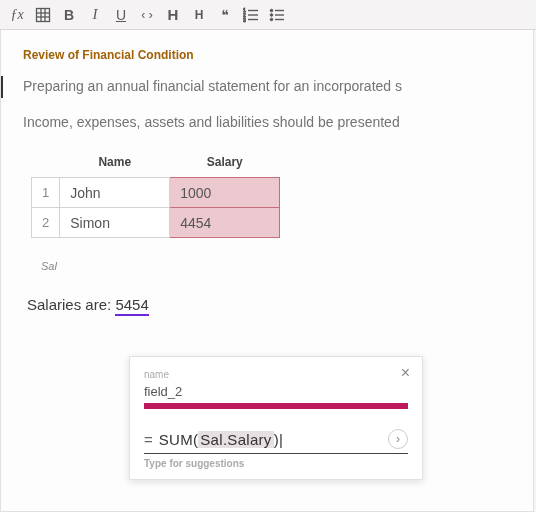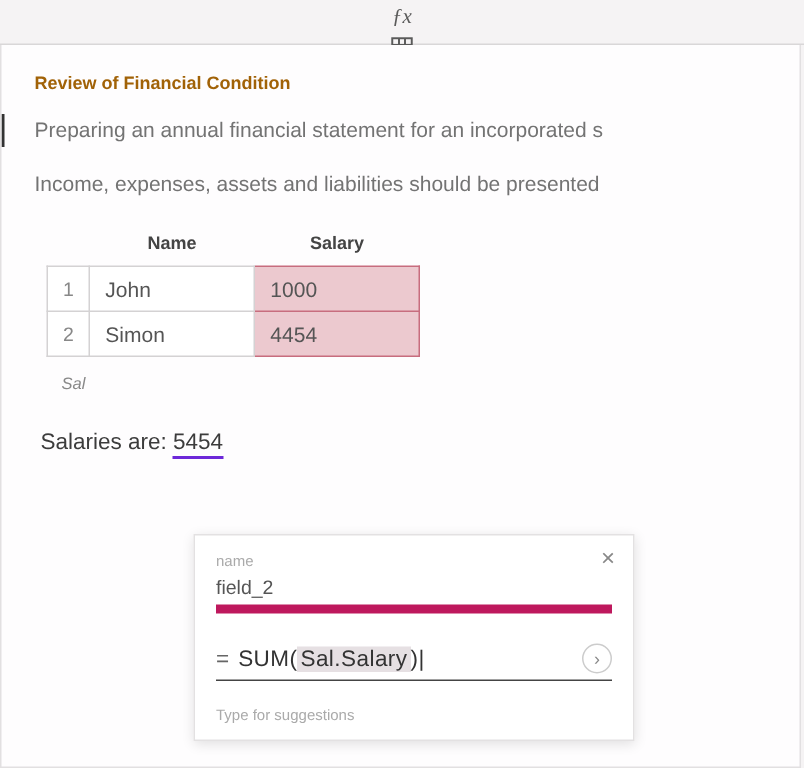--- a/index.html
+++ b/index.html
@@ -11,21 +11,20 @@
     background: #f5f3f4;
   }
   .toolbar {
     display: flex;
     align-items: center;
     gap: 4px;
     padding: 4px 6px;
     border-bottom: 1px solid #d9d7d8;
     background: #f5f3f4;
     height: 30px;
-    flex-direction: column;
   }
   .tb-btn {
     width: 22px; height: 22px;
     display: flex; align-items: center; justify-content: center;
     color: #5a5a5a;
     border-radius: 3px;
     font-size: 14px;
     cursor: pointer;
   }
   .tb-btn svg { width: 16px; height: 16px; fill: #5a5a5a; stroke: #5a5a5a; }
@@ -82,21 +81,21 @@
     background: #fff;
   }
   table.data td.sel {
     background: #ecc9cf;
     border: 1px solid #c76d7e;
   }
   .caption {
     font-size: 11px;
     font-style: italic;
     color: #888;
-    margin: 12px 0 0 10px;
+    margin: 22px 0 0 10px;
   }
   .result-line {
     margin: 24px 0 0 4px;
     font-size: 15px;
     color: #3c3c3c;
   }
   .result-line .val {
     border-bottom: 2px solid #6d28d9;
     padding-bottom: 1px;
   }
@@ -158,21 +157,22 @@
     border: 1px solid #ccc;
     border-radius: 50%;
     display: flex; align-items: center; justify-content: center;
     color: #888;
     font-size: 12px;
     cursor: pointer;
   }
   .popover .hint {
     font-size: 10px;
     color: #aaa;
-    margin-top: 18px;
+    margin-top: 4px;
+    font-weight: bold;
   }
   .caret { color:#333; }
   .tri { font-size: 9px; color: #999; }
   .cursor-mark {
     position:absolute;
     left:0; top:46px;
     width:2px; height:22px;
     background:#333;
   }
 </style>

